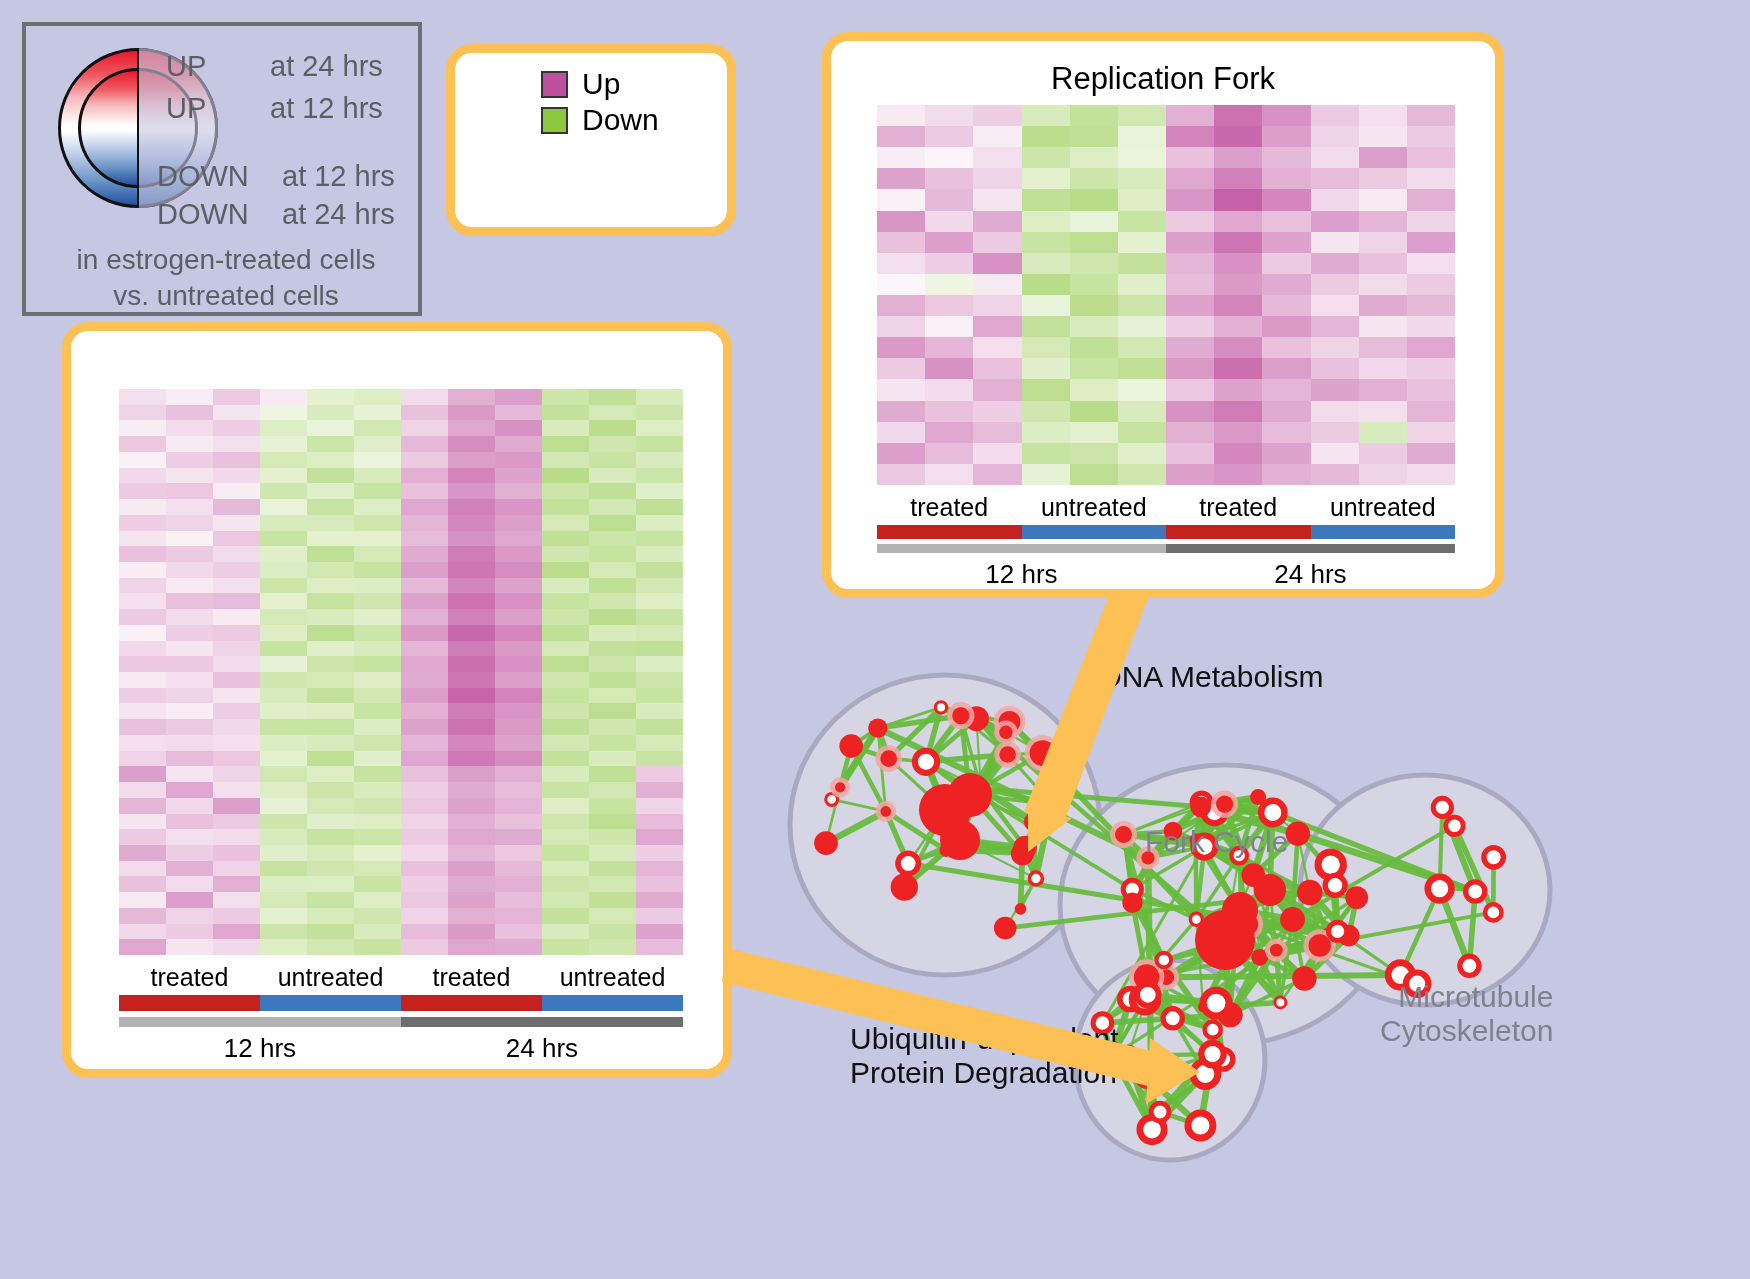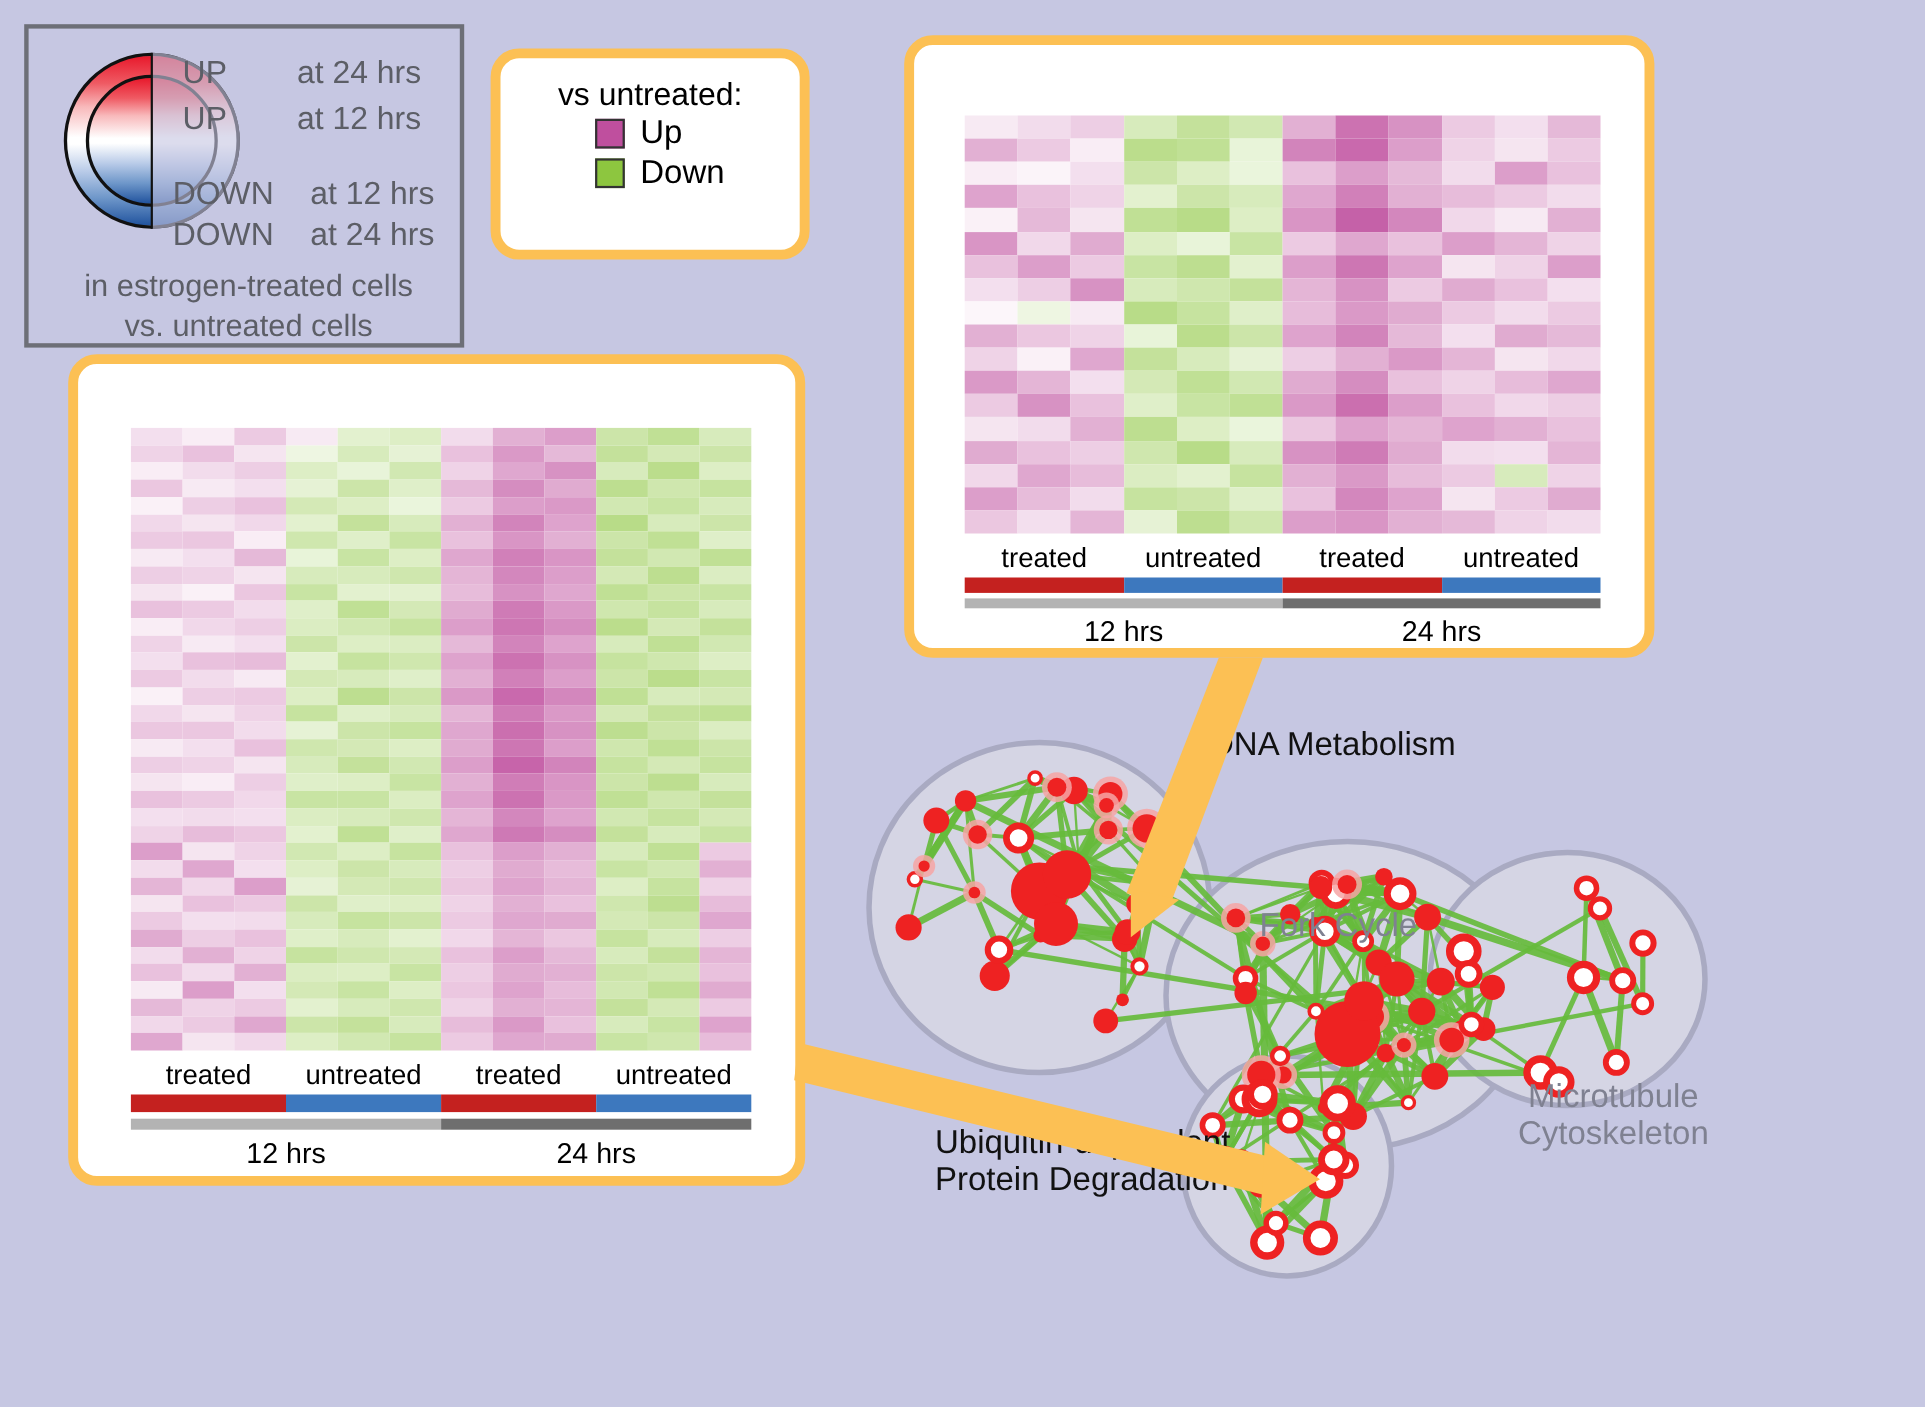--- a/index.html
+++ b/index.html
@@ -80,21 +80,21 @@
   .bar-row{position:absolute;display:flex;}
   .bar-row div{height:100%;}
   .time-labels{position:absolute;display:flex;}
   .time-labels span{text-align:center;font-size:26px;color:#000;}
 
   
   #network{left:770px;top:610px;width:960px;height:660px;}
   .net-label{position:absolute;font-size:30px;white-space:pre-line;}
   #lbl-dna{color:#111;left:330px;top:50px;}
   #lbl-cc{color:#7f8191;left:375px;top:215px;}
-  #lbl-mt{color:#7f8191;left:610px;top:370px;text-align:center;line-height:1.12;}
+  #lbl-mt{color:#7f8191;left:610px;top:370px;text-align:right;line-height:1.12;}
   #lbl-ub{color:#111;left:80px;top:412px;line-height:1.12;}
 
   
   .arrow-svg{position:absolute;left:0;top:0;overflow:visible;}
 </style>
 </head>
 <body>
 
 <div class="abs" id="key-box">
   <div id="key-circle-wrap">
@@ -109,32 +109,32 @@
   <span class="key-label" style="left:244px;top:66px;">at 12 hrs</span>
   <span class="key-label" style="left:131px;top:134px;">DOWN</span>
   <span class="key-label" style="left:256px;top:134px;">at 12 hrs</span>
   <span class="key-label" style="left:131px;top:172px;">DOWN</span>
   <span class="key-label" style="left:256px;top:172px;">at 24 hrs</span>
   <div class="key-foot" style="top:254px;">vs. untreated cells</div>
   <div class="key-foot" style="top:218px;">in estrogen-treated cells</div>
 </div>
 
 <div class="abs panel" id="estrogen-panel">
-  <div class="leg-title">vs untreated:</div>
   <div class="leg-row">
     <span class="leg-swatch" id="sw-up" style="background: rgb(191, 79, 158);"></span>
     <span class="leg-text">Up</span>
   </div>
   <div class="leg-row">
     <span class="leg-swatch" id="sw-down" style="background: rgb(141, 198, 63);"></span>
     <span class="leg-text">Down</span>
   </div>
 </div>
 
 <div class="abs panel" id="fork-panel">
+  <div class="panel-title" style="margin-top:20px;">Replication Fork</div>
   <div class="hm-wrap" style="left:46px;top:64px;width:578px;height:380px;">
     <div class="hm" id="hm-fork" style="width: 578px; height: 380px; grid-template-columns: repeat(12, 1fr); grid-template-rows: repeat(18, 1fr);">
         <div style="background:rgb(247,234,243)"></div>
         <div style="background:rgb(242,220,236)"></div>
         <div style="background:rgb(237,206,228)"></div>
         <div style="background:rgb(215,235,188)"></div>
         <div style="background:rgb(196,225,155)"></div>
         <div style="background:rgb(209,232,178)"></div>
         <div style="background:rgb(226,176,211)"></div>
         <div style="background:rgb(204,114,177)"></div>

